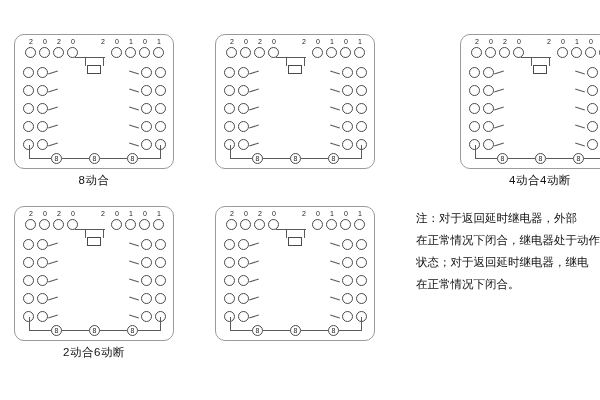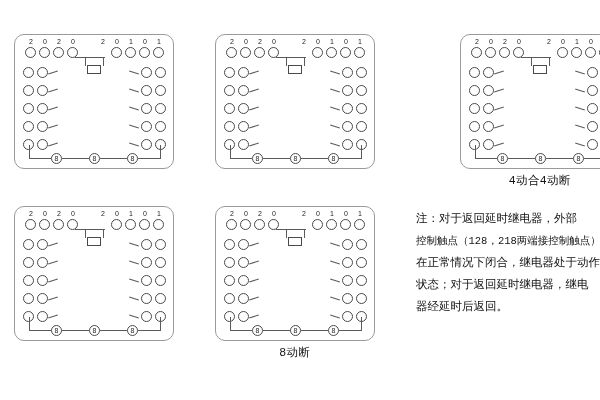--- a/index.html
+++ b/index.html
@@ -145,20 +145,21 @@
       <div class="t" style="left:36px;top:118px;">8</div>
       <div class="t" style="left:74px;top:118px;">8</div>
       <div class="t" style="left:112px;top:118px;">8</div>
       <div class="ln h" style="left:14px;top:123px;width:22px;"></div>
       <div class="ln h" style="left:47px;top:123px;width:27px;"></div>
       <div class="ln h" style="left:85px;top:123px;width:27px;"></div>
       <div class="ln h" style="left:123px;top:123px;width:22px;"></div>
       <div class="ln v" style="left:14px;top:110px;height:14px;"></div>
       <div class="ln v" style="left:145px;top:110px;height:14px;"></div>
     </div>
+    <div class="caption">8动合</div>
   </div>
 
   <div class="panel" style="left:215px;top:34px;">
     <div class="box">
       <div class="lbl" style="left:14px;top:3px;">2</div>
       <div class="lbl" style="left:28px;top:3px;">0</div>
       <div class="lbl" style="left:42px;top:3px;">2</div>
       <div class="lbl" style="left:56px;top:3px;">0</div>
       <div class="lbl" style="left:86px;top:3px;">2</div>
       <div class="lbl" style="left:100px;top:3px;">0</div>
@@ -359,20 +360,21 @@
       <div class="t" style="left:36px;top:118px;">8</div>
       <div class="t" style="left:74px;top:118px;">8</div>
       <div class="t" style="left:112px;top:118px;">8</div>
       <div class="ln h" style="left:14px;top:123px;width:22px;"></div>
       <div class="ln h" style="left:47px;top:123px;width:27px;"></div>
       <div class="ln h" style="left:85px;top:123px;width:27px;"></div>
       <div class="ln h" style="left:123px;top:123px;width:22px;"></div>
       <div class="ln v" style="left:14px;top:110px;height:14px;"></div>
       <div class="ln v" style="left:145px;top:110px;height:14px;"></div>
     </div>
+    <div class="caption">2动合6动断</div>
   </div>
 
   <div class="panel" style="left:215px;top:206px;">
     <div class="box">
       <div class="lbl" style="left:14px;top:3px;">2</div>
       <div class="lbl" style="left:28px;top:3px;">0</div>
       <div class="lbl" style="left:42px;top:3px;">2</div>
       <div class="lbl" style="left:56px;top:3px;">0</div>
       <div class="lbl" style="left:86px;top:3px;">2</div>
       <div class="lbl" style="left:100px;top:3px;">0</div>
@@ -430,24 +432,22 @@
       <div class="t" style="left:36px;top:118px;">8</div>
       <div class="t" style="left:74px;top:118px;">8</div>
       <div class="t" style="left:112px;top:118px;">8</div>
       <div class="ln h" style="left:14px;top:123px;width:22px;"></div>
       <div class="ln h" style="left:47px;top:123px;width:27px;"></div>
       <div class="ln h" style="left:85px;top:123px;width:27px;"></div>
       <div class="ln h" style="left:123px;top:123px;width:22px;"></div>
       <div class="ln v" style="left:14px;top:110px;height:14px;"></div>
       <div class="ln v" style="left:145px;top:110px;height:14px;"></div>
     </div>
-    <div class="caption">8动断</div>
   </div>
 
   <div class="note" style="left:416px;top:208px;width:180px;font-family:Liberation Mono, monospace;">
     <div>注：对于返回延时继电器，外部</div>
-    <div style="font-size:10.5px;">控制触点（128，218两端接控制触点）</div>
     <div>在正常情况下闭合，继电器处于动作</div>
     <div>状态；对于返回延时继电器，继电</div>
-    <div>器经延时后返回。</div>
+    <div>在正常情况下闭合。</div>
   </div>
 
 </div>
 
 </body></html>

